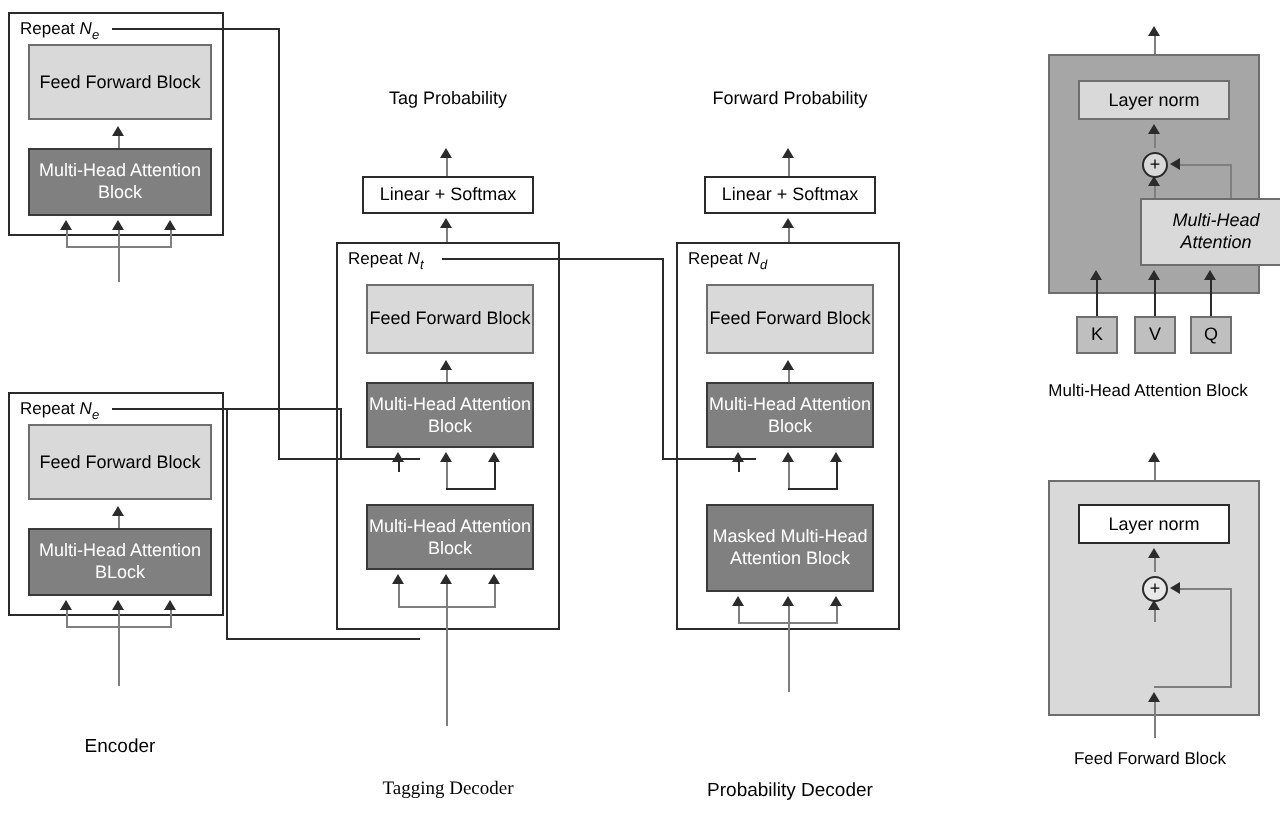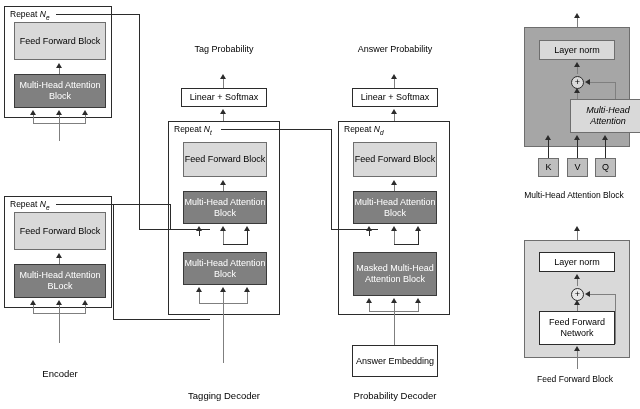--- a/index.html
+++ b/index.html
@@ -252,26 +252,26 @@
   <div class="ah" style="left:196px; top:287px;"></div>
   <div class="ah" style="left:220px; top:287px;"></div>
   <div class="ah" style="left:244px; top:287px;"></div>
   <div class="ln v" style="left:199px; top:292px; height:12px;"></div>
   <div class="ln v" style="left:223px; top:292px; height:12px;"></div>
   <div class="ln v" style="left:247px; top:292px; height:12px;"></div>
   <div class="ln h" style="left:199px; top:303px; width:49px;"></div>
 
   <div class="ln v" style="left:223px; top:303px; height:60px;"></div>
 
-  <div class="caption" style="left:178px; top:390px; width:92px;">
+  <div class="caption" style="left:178px; top:390px; width:92px;font-family:Liberation Serif, serif;">
     <span>Tagging Decoder</span>
   </div>
 
   <div class="txt" style="left:355px; top:44px; width:80px;">
-    <span>Answer Probability</span>
+    <span>Forward Probability</span>
   </div>
   <div class="ah" style="left:391px; top:74px;"></div>
   <div class="ln v" style="left:394px; top:79px; height:10px;"></div>
 
   <div class="box plain" style="left:352px; top:88px; width:86px; height:19px;">
     <span>Linear + Softmax</span>
   </div>
   <div class="ah" style="left:391px; top:109px;"></div>
   <div class="ln v" style="left:394px; top:114px; height:8px;"></div>
 
@@ -304,23 +304,20 @@
   <div class="ah" style="left:366px; top:298px;"></div>
   <div class="ah" style="left:391px; top:298px;"></div>
   <div class="ah" style="left:415px; top:298px;"></div>
   <div class="ln v" style="left:369px; top:303px; height:9px;"></div>
   <div class="ln v" style="left:394px; top:303px; height:9px;"></div>
   <div class="ln v" style="left:418px; top:303px; height:9px;"></div>
   <div class="ln h" style="left:369px; top:311px; width:50px;"></div>
 
   <div class="ln v" style="left:394px; top:311px; height:35px;"></div>
 
-  <div class="box plain" style="left:352px; top:345px; width:86px; height:32px;">
-    <span>Answer Embedding</span>
-  </div>
 
   <div class="caption" style="left:340px; top:390px; width:110px;">
     <span>Probability Decoder</span>
   </div>
 
   <div class="ah" style="left:574px; top:13px;"></div>
   <div class="ln v" style="left:577px; top:18px; height:9px;"></div>
 
   <div class="panel dark" style="left:524px; top:27px; width:106px; height:120px;"></div>
 
@@ -382,23 +379,20 @@
     <span>+</span>
   </div>
   <div class="ah left" style="left:585px; top:291px;"></div>
   <div class="ln h" style="left:590px; top:294px; width:26px;"></div>
   <div class="ln v" style="left:615px; top:294px; height:50px;"></div>
   <div class="ln h" style="left:577px; top:343px; width:39px;"></div>
 
   <div class="ah" style="left:574px; top:300px;"></div>
   <div class="ln v" style="left:577px; top:305px; height:6px;"></div>
 
-  <div class="box plain" style="left:539px; top:311px; width:76px; height:34px;">
-    <span>Feed Forward Network</span>
-  </div>
 
   <div class="ah" style="left:574px; top:346px;"></div>
   <div class="ln v" style="left:577px; top:351px; height:18px;"></div>
 
   <div class="caption" style="left:520px; top:374px; width:110px; font-size:8.5px;">
     <span>Feed Forward Block</span>
   </div>
 
 </div>
 

